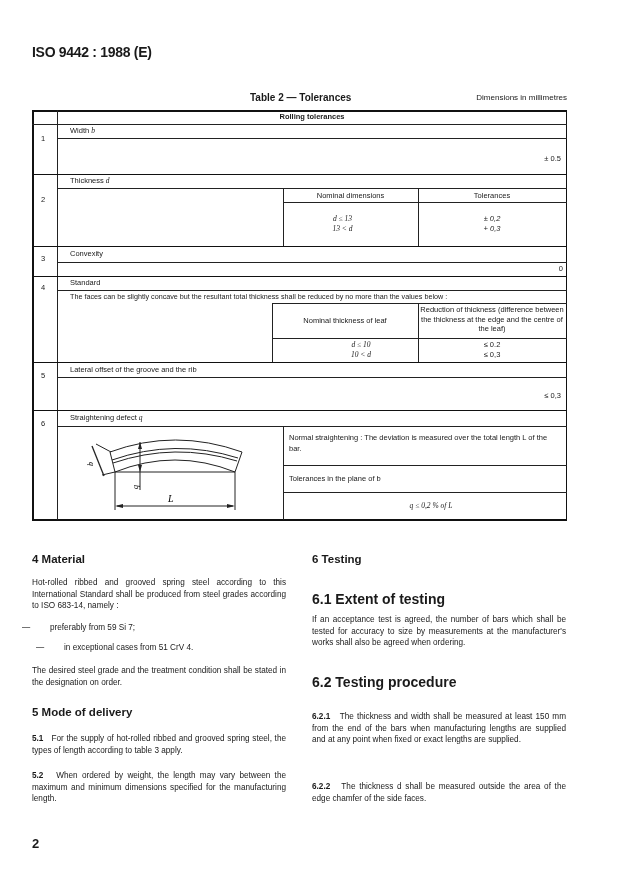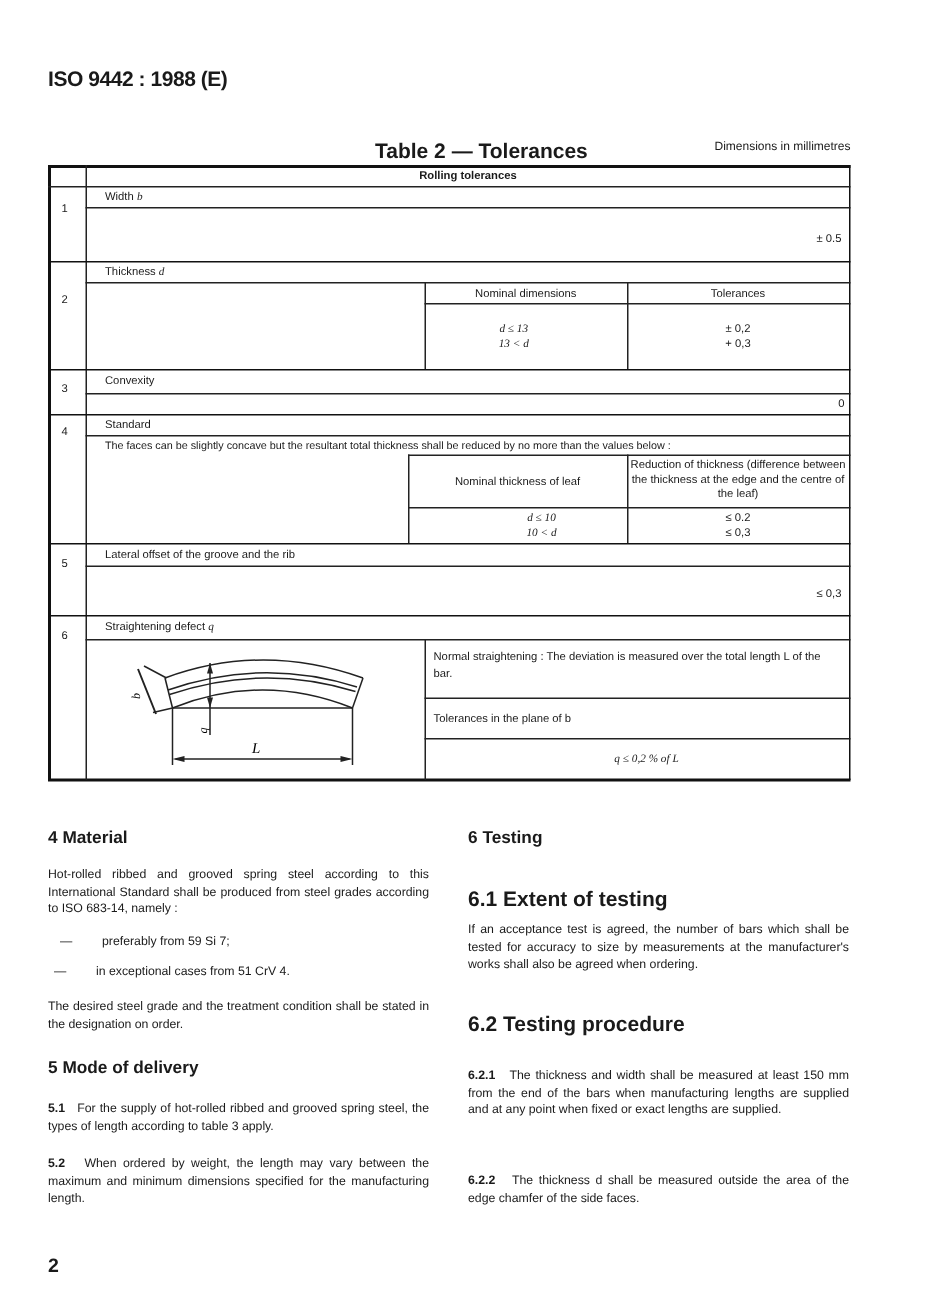--- a/index.html
+++ b/index.html
@@ -1,20 +1,20 @@
 <!DOCTYPE html>
 <html><head>
 <meta charset="utf-8">
 <style>
   html, body { margin: 0; padding: 0; background: #ffffff; }
   body { width: 619px; height: 873px; position: relative; overflow: hidden;
          font-family: "Liberation Sans", sans-serif; color: #1a1a1a; }
   .abs { position: absolute; }
   .hdr { left: 32px; top: 44px; font-weight: bold; font-size: 14px; letter-spacing: -0.3px; }
-  .tbl-title { left: 250px; top: 92px; font-weight: bold; font-size: 14px; }
+  .tbl-title { left: 250px; top: 92px; font-weight: bold; font-size: 10px; }
   .tbl-dims { right: 52px; top: 93px; font-size: 8px; padding-left: 14px; }
   .line { position: absolute; background: #222; }
   .hl { height: 1px; }
   .vl { width: 1px; }
   .thick { background: #111; }
   .t8 { font-size: 7.5px; position: absolute; white-space: nowrap; }
   .center { text-align: center; }
   .it { font-style: italic; font-family: "Liberation Serif", serif; }
   .sec { position: absolute; font-weight: bold; font-size: 11.5px; }
   .subsec { position: absolute; font-weight: bold; font-size: 14px; }
@@ -51,21 +51,21 @@
   <div class="line hl" style="left:57px; top:188px; width:510px;"></div>
   <div class="line vl" style="left:283px; top:188px; height:58px;"></div>
   <div class="line vl" style="left:418px; top:188px; height:58px;"></div>
   <div class="t8 center" style="left:283px; width:135px; top:191px;">Nominal dimensions</div>
   <div class="t8 center" style="left:418px; width:148px; top:191px;">Tolerances</div>
   <div class="line hl" style="left:283px; top:202px; width:284px;"></div>
   <div class="t8 center it" style="left:275px; width:135px; top:214px; line-height:10px;">
       <div>d ≤ 13</div>
       <div>13 &lt; d</div>
     </div>
-  <div class="t8 center" style="left:418px; width:148px; top:214px; line-height:10px;">
+  <div class="t8 center" style="left:418px; width:148px; top:214px; line-height:10px;font-style:italic;">
       <div>± 0,2</div>
       <div>+ 0,3</div>
     </div>
   <div class="line hl thick" style="left:32px; top:246px; width:535px;"></div>
 
   <div class="t8" style="left:41px; top:254px;">3</div>
   <div class="t8" style="left:70px; top:249px;">Convexity</div>
   <div class="line hl" style="left:57px; top:262px; width:510px;"></div>
   <div class="t8" style="right:56px; top:264px;">0</div>
   <div class="line hl thick" style="left:32px; top:276px; width:535px;"></div>
@@ -130,21 +130,21 @@
       <polygon points="60,42 58,35 62,35"></polygon>
     </g>
     <text x="88" y="72" font-size="10" font-style="italic" font-family="Liberation Serif, serif">L</text>
     <text x="8" y="35" font-size="8" font-style="italic" font-family="Liberation Serif, serif" transform="rotate(-90 11 33)">b</text>
     <text x="53" y="58" font-size="8" font-style="italic" font-family="Liberation Serif, serif" transform="rotate(-90 56 56)">q</text>
   </svg>
 </div>
 
 <div class="sec" style="left:32px; top:553px;">4   Material</div>
 <div class="para" style="left:32px; top:577px; width:254px;">Hot-rolled ribbed and grooved spring steel according to this International Standard shall be produced from steel grades according to ISO 683-14, namely :</div>
-<div class="para" style="left:36px; top:622px; width:254px;"><span style="display:inline-block; width:28px; padding-left:4px;">—</span><span>preferably from 59 Si 7;</span></div>
+<div class="para" style="left:18px; top:622px; width:254px;"><span style="display:inline-block; width:28px; padding-left:4px;">—</span><span>preferably from 59 Si 7;</span></div>
 <div class="para" style="left:32px; top:642px; width:254px;"><span style="display:inline-block; width:28px; padding-left:4px;">—</span><span>in exceptional cases from 51 CrV 4.</span></div>
 <div class="para" style="left:32px; top:665px; width:254px;">The desired steel grade and the treatment condition shall be stated in the designation on order.</div>
 
 <div class="sec" style="left:32px; top:706px;">5   Mode of delivery</div>
 <div class="para" style="left:32px; top:733px; width:254px;"><b>5.1</b>&nbsp;&nbsp;&nbsp;<span>For the supply of hot-rolled ribbed and grooved spring steel, the types of length according to table 3 apply.</span></div>
 <div class="para" style="left:32px; top:770px; width:254px;"><b>5.2</b>&nbsp;&nbsp;&nbsp;<span>When ordered by weight, the length may vary between the maximum and minimum dimensions specified for the manufacturing length.</span></div>
 
 <div class="sec" style="left:312px; top:553px;">6   Testing</div>
 <div class="subsec" style="left:312px; top:591px;">6.1   Extent of testing</div>
 <div class="para" style="left:312px; top:614px; width:254px;">If an acceptance test is agreed, the number of bars which shall be tested for accuracy to size by measurements at the manufacturer's works shall also be agreed when ordering.</div>

